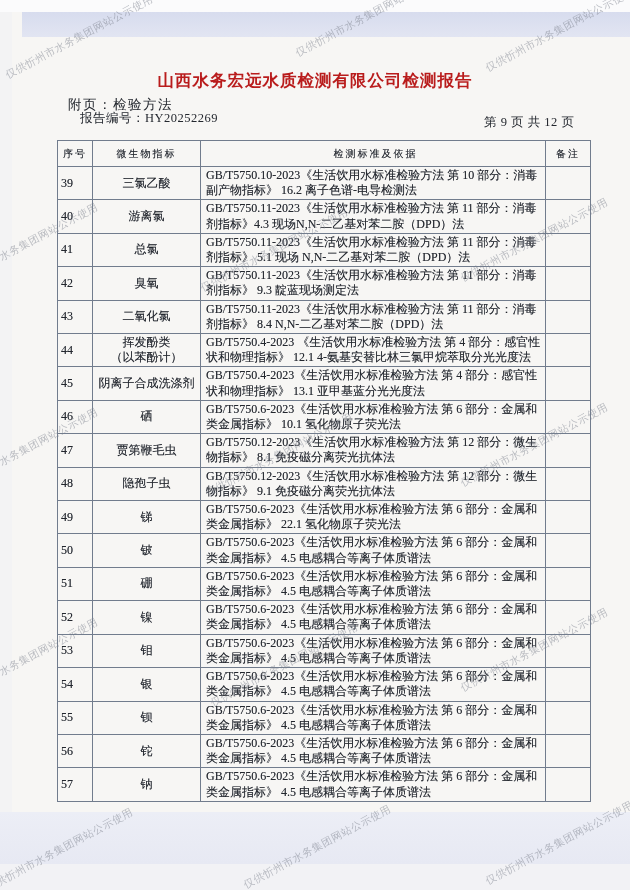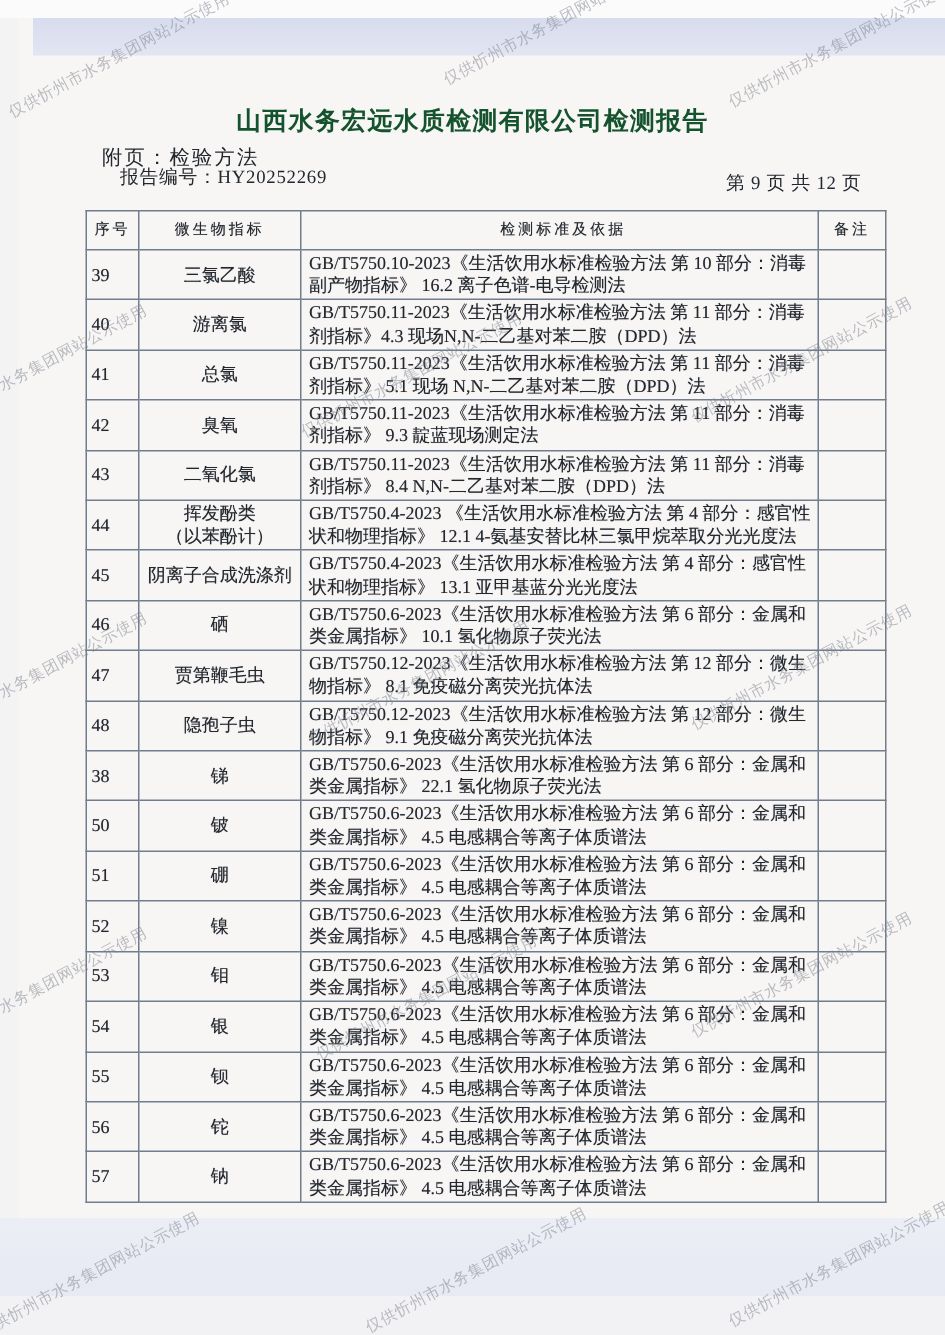--- a/index.html
+++ b/index.html
@@ -22,21 +22,21 @@
   .band-top{position:absolute;left:22px;top:12px;width:608px;height:25px;
     background:linear-gradient(to bottom,#d7dcee,#e2e5f2);}
   .edge-left{position:absolute;left:0;top:12px;width:12px;height:800px;background:#f3f3f4;}
   .band-bottom{position:absolute;left:0;top:812px;width:630px;height:52px;
     background:linear-gradient(to bottom,#eceef6,#e7e9f3);}
   .band-bottom-2{position:absolute;left:0;top:864px;width:630px;height:26px;background:#f2f2f5;}
 
   .title{
     position:absolute;left:0;top:70px;width:630px;text-align:center;
     font-family:"Liberation Sans","DejaVu Sans",sans-serif;
-    font-size:16.5px;font-weight:bold;letter-spacing:1px;color:#14532d;
+    font-size:16.5px;font-weight:bold;letter-spacing:1px;color:#b91c1c;
   }
   .attachment{position:absolute;left:68px;top:96px;font-size:13.5px;letter-spacing:1.5px;}
   .report-no{position:absolute;left:80px;top:110px;font-size:12.5px;letter-spacing:.5px;}
   .page-indicator{position:absolute;left:484px;top:114px;font-size:12.5px;letter-spacing:.5px;}
 
   table.methods{
     position:absolute;left:57px;top:140px;width:533px;
     border-collapse:collapse;table-layout:fixed;
     font-size:12px;line-height:15.2px;
   }
@@ -159,21 +159,21 @@
           <td class="c-std">GB/T5750.12-2023《生活饮用水标准检验方法 第 12 部分：微生物指标》 8.1 免疫磁分离荧光抗体法</td>
           <td class="c-note"></td>
         </tr>
         <tr>
           <td class="c-no">48</td>
           <td class="c-item">隐孢子虫</td>
           <td class="c-std">GB/T5750.12-2023《生活饮用水标准检验方法 第 12 部分：微生物指标》 9.1 免疫磁分离荧光抗体法</td>
           <td class="c-note"></td>
         </tr>
         <tr>
-          <td class="c-no">38</td>
+          <td class="c-no">49</td>
           <td class="c-item">锑</td>
           <td class="c-std">GB/T5750.6-2023《生活饮用水标准检验方法 第 6 部分：金属和类金属指标》 22.1 氢化物原子荧光法</td>
           <td class="c-note"></td>
         </tr>
         <tr>
           <td class="c-no">50</td>
           <td class="c-item">铍</td>
           <td class="c-std">GB/T5750.6-2023《生活饮用水标准检验方法 第 6 部分：金属和类金属指标》 4.5 电感耦合等离子体质谱法</td>
           <td class="c-note"></td>
         </tr>

